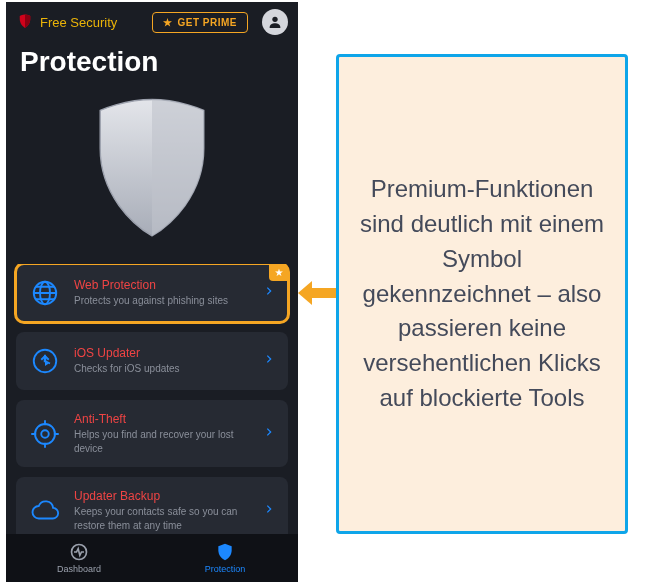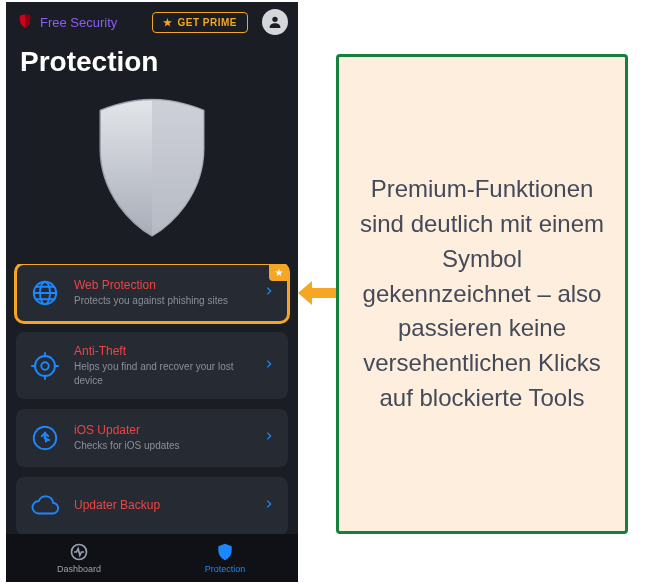--- a/index.html
+++ b/index.html
@@ -29,21 +29,21 @@
     padding: 6px 10px;
     gap: 6px;
     height: 40px;
   }
   .brand-logo {
     width: 18px; height: 18px;
     color: #d0021b;
   }
   .brand-text {
     font-size: 13px;
-    color: #8b5cf6;
+    color: #eab308;
     flex: 1;
   }
   .get-prime {
     border: 1px solid #f5a623;
     border-radius: 4px;
     color: #f5a623;
     font-size: 10px;
     font-weight: 600;
     padding: 4px 10px;
     display: flex;
@@ -165,21 +165,21 @@
     width: 40px;
     height: 30px;
     pointer-events: none;
   }
   .callout {
     position: absolute;
     left: 336px;
     top: 54px;
     width: 292px;
     height: 480px;
-    border: 3px solid #15803d;
+    border: 3px solid #0ea5e9;
     background: #fdeedd;
     border-radius: 4px;
     display: flex;
     align-items: center;
     justify-content: center;
     padding: 20px;
   }
   .callout-text {
     color: #444a5a;
     font-size: 24px;
@@ -248,39 +248,20 @@
       <span class="chev">
         <svg viewBox="0 0 24 24" width="10" height="14" fill="none" stroke="currentColor" stroke-width="3">
             <path d="M8 4l8 8-8 8"></path>
           </svg>
       </span>
     </div>
 
     <div class="card">
       <div class="card-icon">
         <svg viewBox="0 0 24 24" width="30" height="30" fill="none" stroke="currentColor" stroke-width="1.5">
-            <circle cx="12" cy="12" r="8"></circle>
-            <circle cx="12" cy="12" r="3"></circle>
-            <path d="M12 1v4M12 19v4M1 12h4M19 12h4"></path>
-          </svg>
-      </div>
-      <div class="card-body">
-        <div class="card-title">Anti-Theft</div>
-        <div class="card-sub">Helps you find and recover your lost device</div>
-      </div>
-      <span class="chev">
-        <svg viewBox="0 0 24 24" width="10" height="14" fill="none" stroke="currentColor" stroke-width="3">
-            <path d="M8 4l8 8-8 8"></path>
-          </svg>
-      </span>
-    </div>
-
-    <div class="card">
-      <div class="card-icon">
-        <svg viewBox="0 0 24 24" width="30" height="30" fill="none" stroke="currentColor" stroke-width="1.5">
             <circle cx="12" cy="12" r="9"></circle>
             <path d="M12 7v5M12 12l4 2"></path>
             <path d="M8 3l2 3M16 3l-2 3" opacity="0"></path>
             <path d="M12 16v-4l3 2-3 2z" fill="currentColor" stroke="none"></path>
             <path d="M12 8v5" stroke-width="2"></path>
             <path d="M9 11l3-3 3 3"></path>
           </svg>
       </div>
       <div class="card-body">
         <div class="card-title">iOS Updater</div>
@@ -289,25 +270,45 @@
       <span class="chev">
         <svg viewBox="0 0 24 24" width="10" height="14" fill="none" stroke="currentColor" stroke-width="3">
             <path d="M8 4l8 8-8 8"></path>
           </svg>
       </span>
     </div>
 
     <div class="card">
       <div class="card-icon">
         <svg viewBox="0 0 24 24" width="30" height="30" fill="none" stroke="currentColor" stroke-width="1.5">
+            <circle cx="12" cy="12" r="8"></circle>
+            <circle cx="12" cy="12" r="3"></circle>
+            <path d="M12 1v4M12 19v4M1 12h4M19 12h4"></path>
+          </svg>
+      </div>
+      <div class="card-body">
+        <div class="card-title">Anti-Theft</div>
+        <div class="card-sub">Helps you find and recover your lost device</div>
+      </div>
+      <span class="chev">
+        <svg viewBox="0 0 24 24" width="10" height="14" fill="none" stroke="currentColor" stroke-width="3">
+            <path d="M8 4l8 8-8 8"></path>
+          </svg>
+      </span>
+    </div>
+
+    <div class="card">
+      <div class="card-icon">
+        <svg viewBox="0 0 24 24" width="30" height="30" fill="none" stroke="currentColor" stroke-width="1.5">
             <path d="M7 18a5 5 0 0 1 0-10 6 6 0 0 1 11.5 1.5A4 4 0 0 1 18 18H7z"></path>
           </svg>
       </div>
       <div class="card-body">
         <div class="card-title">Updater Backup</div>
+        <div class="card-sub">Keeps your contacts safe so you can restore them at any time</div>
       </div>
       <span class="chev">
         <svg viewBox="0 0 24 24" width="10" height="14" fill="none" stroke="currentColor" stroke-width="3">
             <path d="M8 4l8 8-8 8"></path>
           </svg>
       </span>
     </div>
 
   </div>
 

